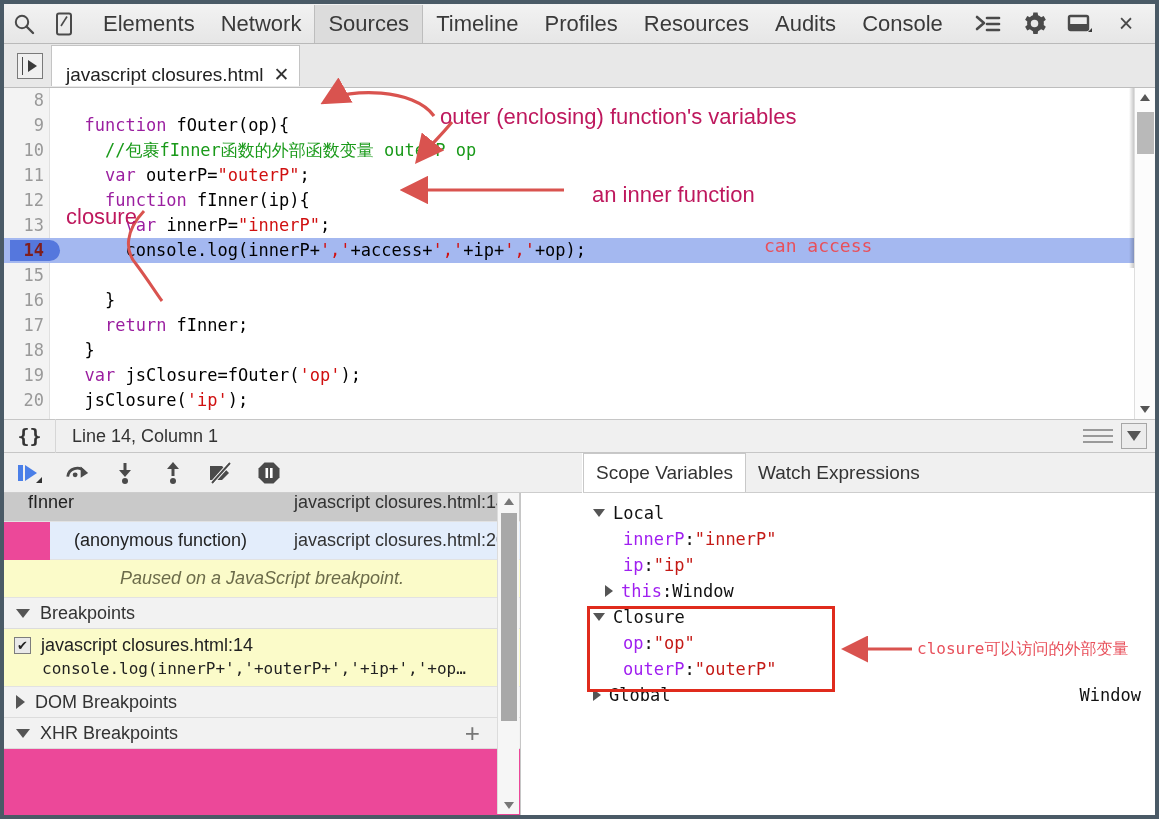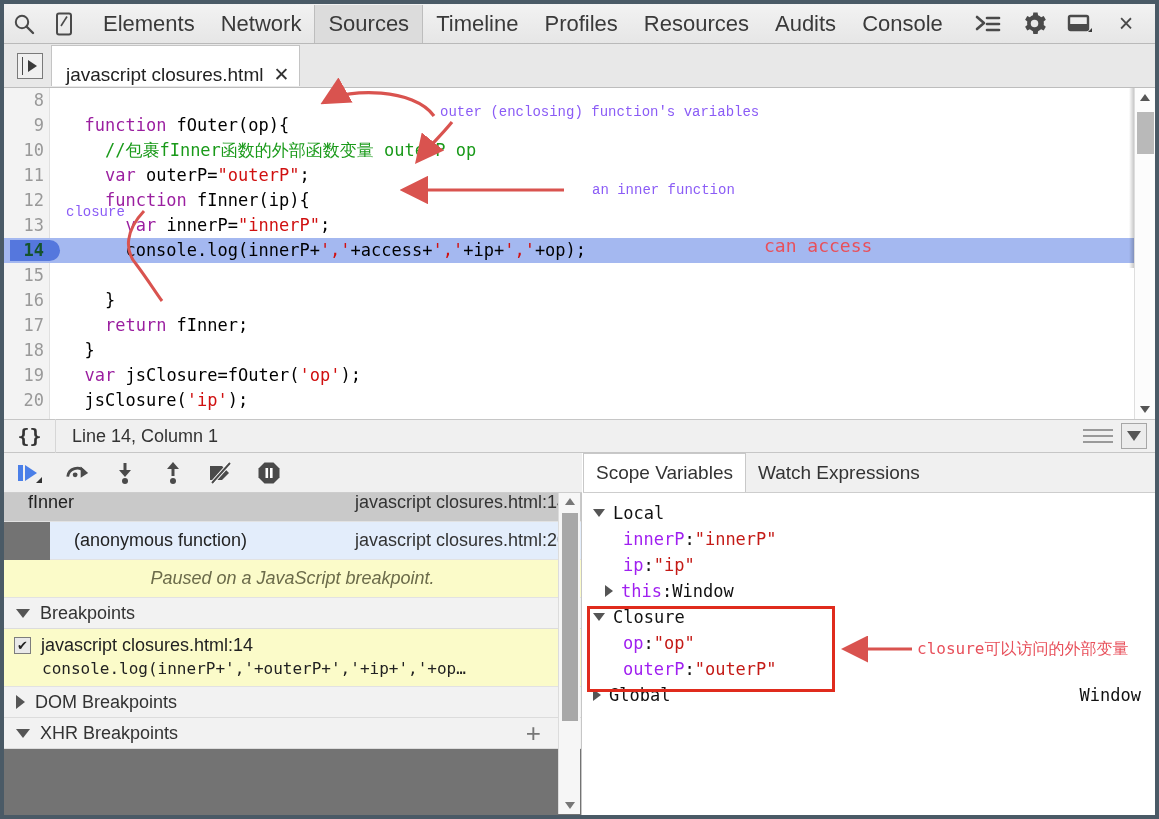--- a/index.html
+++ b/index.html
@@ -110,21 +110,21 @@
   }
   .row .ln {
     position: absolute; left: 0; top: 0;
     width: 40px; text-align: right;
     color: #999; font-size: 17px;
     font-family: "DejaVu Sans Mono", monospace;
   }
   .row .code { position: absolute; left: 60px; top: 0; color: #000; }
   .row.hl { background: #a4b8f0; }
   .row.hl .ln {
-    color: #14532d; font-weight: bold;
+    color: #7f1d1d; font-weight: bold;
     background: #5577dd;
     width: 40px; left: 6px; border-radius: 0;
   }
   .row.hl .lnwrap {
     position: absolute; left: 6px; top: 2px;
     width: 50px; height: 21px;
     background: #5577dd;
     border-radius: 0 11px 11px 0;
   }
   .row.hl .ln { left: 0; width: 40px; background: transparent; top: 2px; line-height: 21px; }
@@ -173,21 +173,21 @@
   .hamburger { width: 30px; display:flex; flex-direction:column; gap:4px; margin-right: 8px; }
   .hamburger i { display:block; height: 2px; background: #9a9a9a; }
   .dockbtn {
     width: 26px; height: 26px; border: 1px solid #a6a6a6; background: #ececec;
     display: flex; align-items: center; justify-content: center;
   }
   .dockbtn .tri-dn { width:0;height:0;border-left:7px solid transparent;border-right:7px solid transparent;border-top:10px solid #555; }
 
   
   .bottom { position: absolute; left: 0; top: 449px; width: 1151px; height: 362px; background:#fff; }
-  .bleft  { position: absolute; left: 0; top: 0; width: 578px; height: 362px; background:#737373; border-right: 1px solid #c6c6c6; }
+  .bleft  { position: absolute; left: 0; top: 0; width: 517px; height: 362px; background:#ec4899; border-right: 1px solid #c6c6c6; }
   .bright { position: absolute; left: 579px; top: 0; width: 572px; height: 362px; background:#fff; }
 
   .dbg-toolbar {
     position: absolute; left: 0; top: 0; width: 578px; height: 40px;
     background: #f0f0f0; border-bottom: 1px solid #cdcdcd;
     display: flex; align-items: center; padding-left: 12px; gap: 22px;
   }
   .dbg-btn { width: 26px; height: 26px; display:flex; align-items:center; justify-content:center; position: relative; }
 
   .section-head {
@@ -260,23 +260,23 @@
 
   .redbox {
     position: absolute; left: 583px; top: 602px;
     width: 248px; height: 86px;
     border: 3px solid #e02b1d; pointer-events: none;
   }
 
   
   .ann {
     position: absolute;
-    color: #8b5cf6;
-    font-family: Liberation Mono, monospace;
-    font-size: 14px;
+    color: #be185d;
+    font-family: Liberation Sans, sans-serif;
+    font-size: 22px;
     white-space: nowrap;
   }
   .ann-mono { font-family: "DejaVu Sans Mono", monospace; font-size: 16px; color: #e8505b; }
   svg.overlay { position: absolute; left:0; top:0; width: 1151px; height: 811px; pointer-events: none; }
 </style>
 </head>
 <body>
 
 <div id="app">
 

